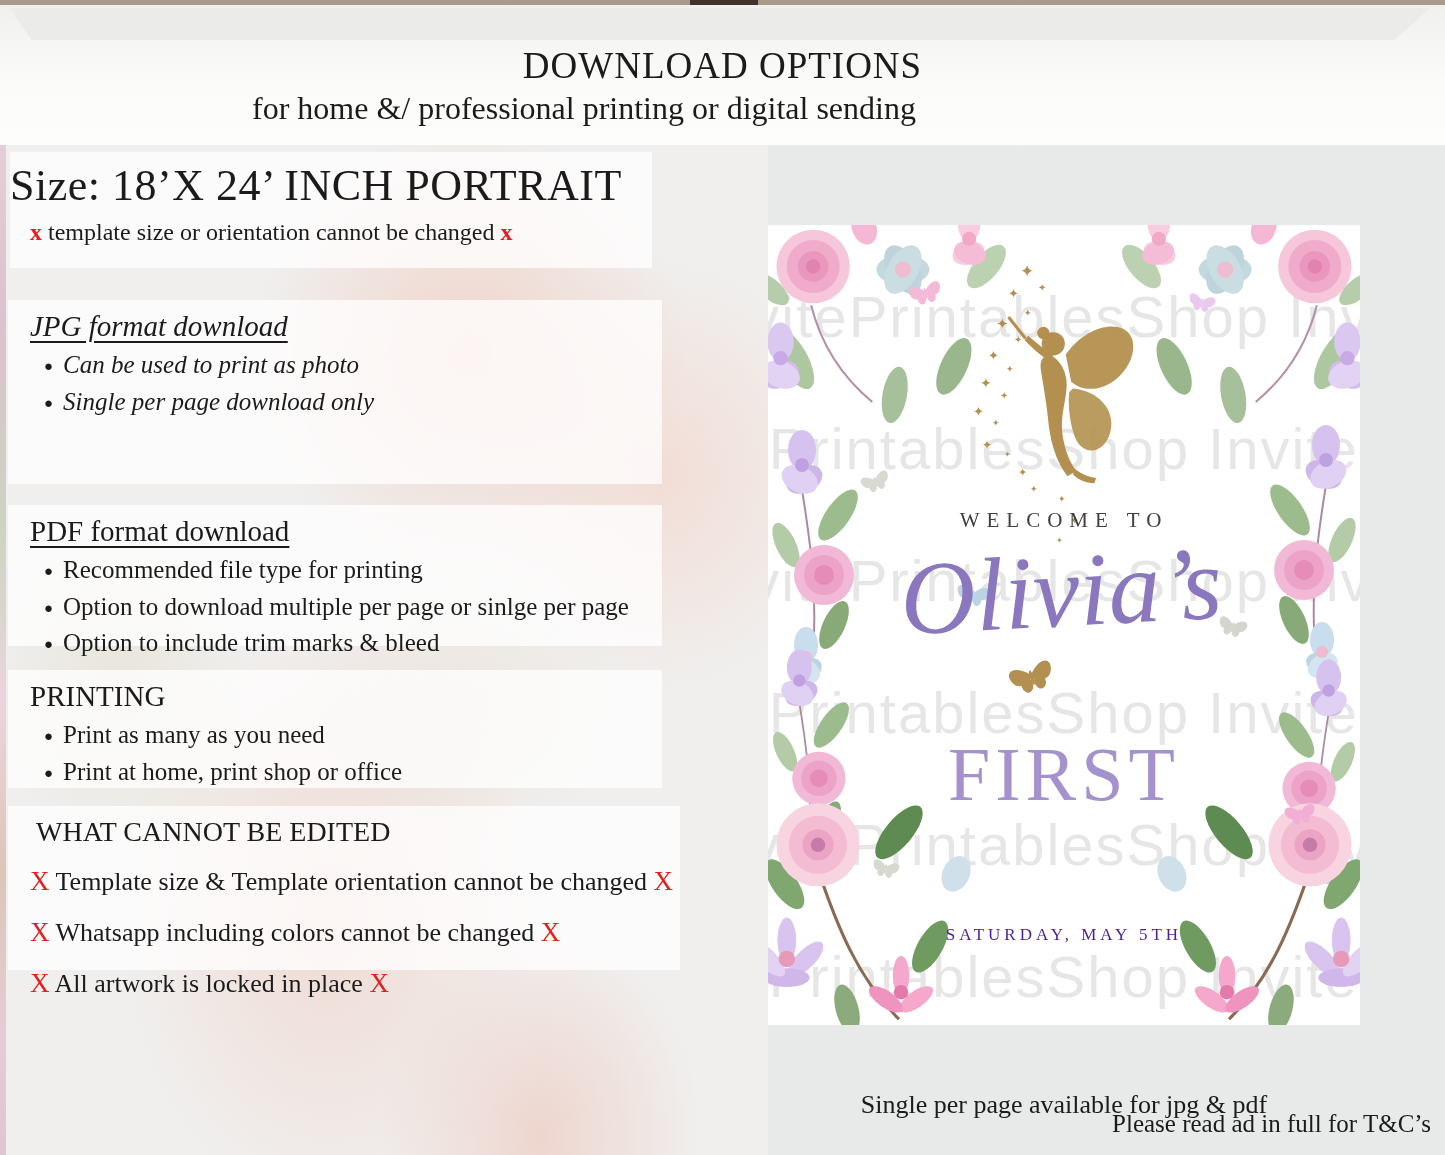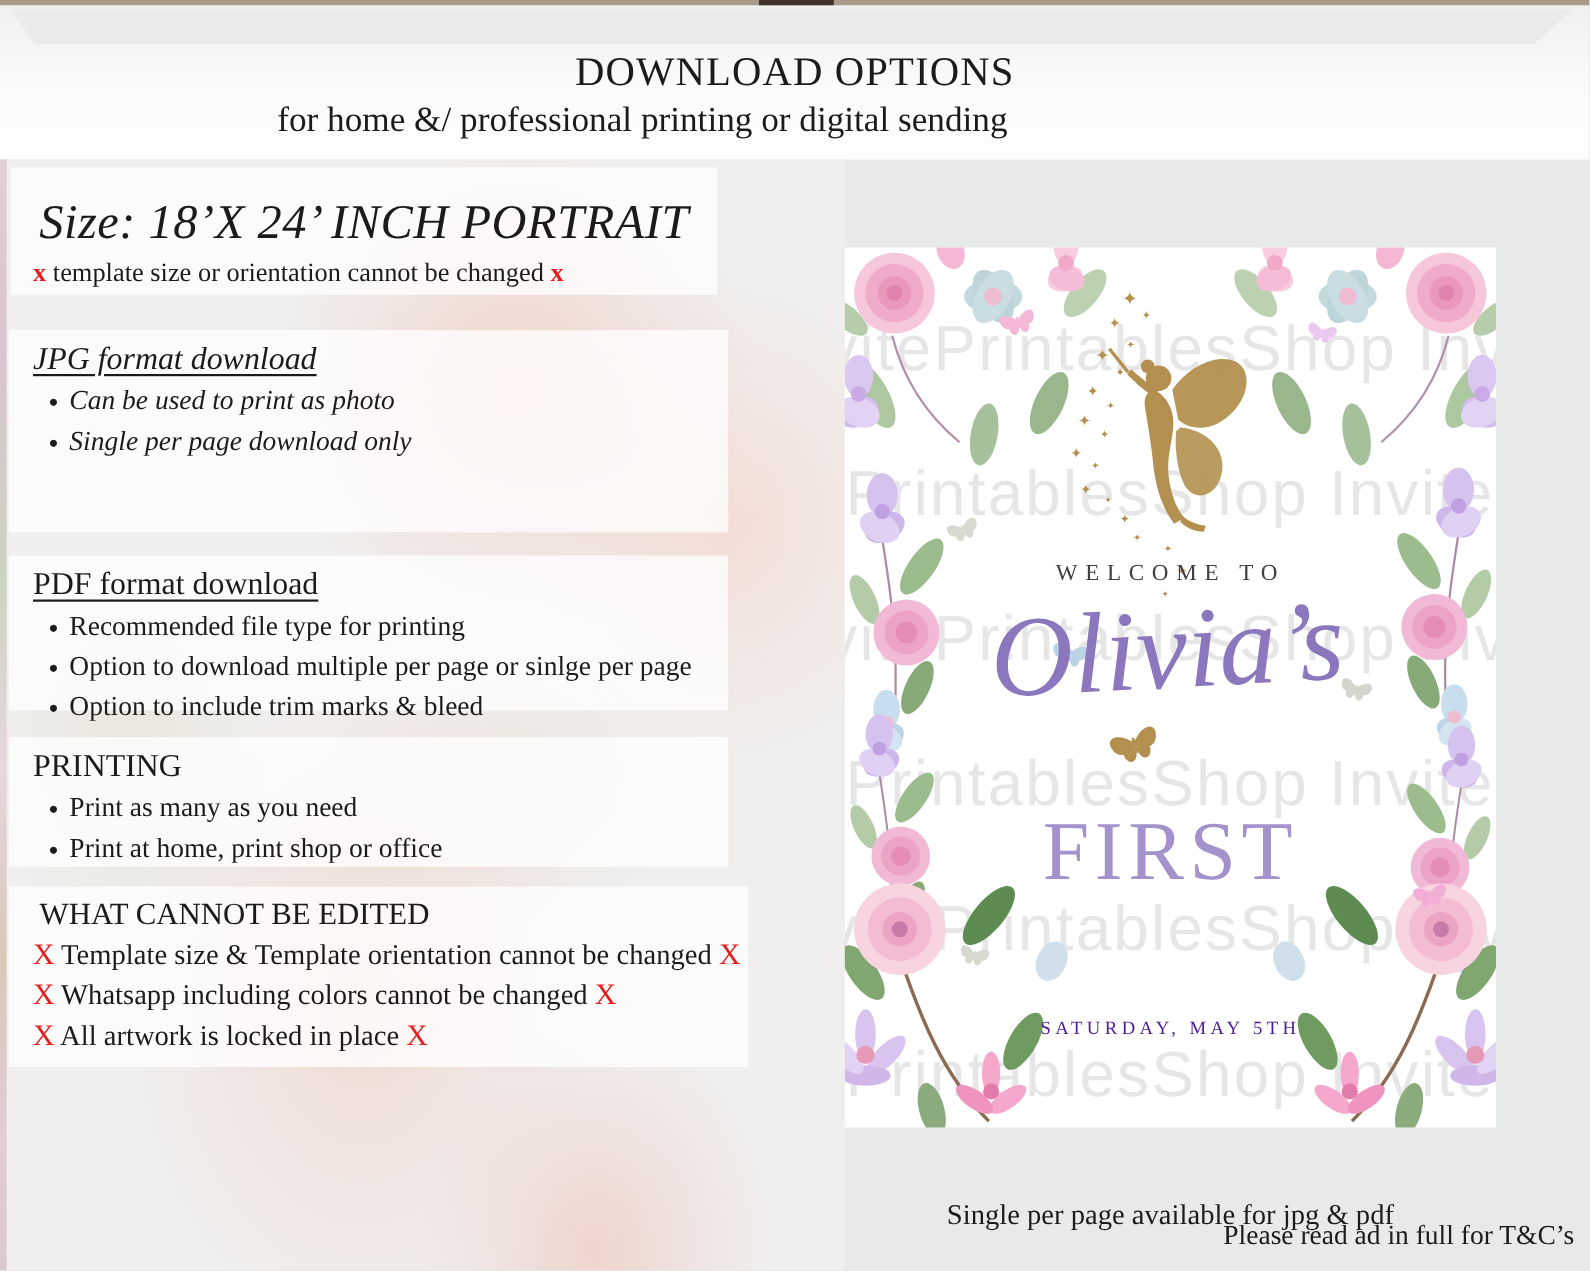--- a/index.html
+++ b/index.html
@@ -25,35 +25,35 @@
     radial-gradient(ellipse 300px 430px at 330px 770px, rgba(240,216,208,.88), rgba(240,216,208,0) 70%),
     radial-gradient(ellipse 230px 300px at 540px 990px, rgba(238,211,203,.92), rgba(238,211,203,0) 70%),
     radial-gradient(ellipse 180px 240px at 120px 540px, rgba(231,227,214,.8), rgba(231,227,214,0) 72%),
     radial-gradient(ellipse 240px 200px at 460px 560px, rgba(236,226,216,.7), rgba(236,226,216,0) 70%);}
   .photo-edge{left:0;top:145px;width:6px;height:1010px;background:
      linear-gradient(180deg,#e3cfd8 0%,#d9c3ce 18%,#cdd4c0 38%,#e8d6de 55%,#d8c8b8 72%,#e3cdd6 88%,#dcc8d0 100%);}
 
   
   .band{background:rgba(255,255,255,.76);}
   .sec-size{left:10px;top:152px;width:642px;height:116px;}
-  .size-title{width:100%;text-align:center;margin-top:24px;font-size:44px;letter-spacing:.5px;font-style:italic;}
+  .size-title{width:100%;text-align:left;margin-top:8px;font-size:44px;letter-spacing:.5px;}
   .size-note{margin:8px 0 0 20px;font-size:24px;}
   .redx{color:#e41e1e;font-weight:bold;}
   .redx.big{font-weight:normal;font-size:27px;}
   .sec{padding:10px 0 0 22px;box-sizing:border-box;}
   .sec-jpg{left:8px;top:300px;width:654px;height:184px;font-style:italic;}
   .sec-pdf{left:8px;top:505px;width:654px;height:141px;}
   .sec-print{left:8px;top:670px;width:654px;height:118px;}
   .sec-edit{left:8px;top:806px;width:672px;height:164px;}
   .sec h3{margin:0;font-size:29px;font-weight:normal;display:inline-block;}
   .sec h3.und{text-decoration:underline;text-underline-offset:5px;}
   ul.blist{list-style:none;margin:6px 0 0 0;padding:0;font-size:25px;}
   ul.blist li{padding-left:36px;text-indent:-22px;margin:4px 0;line-height:1.3;}
   .blt{font-size:15px;vertical-align:2px;padding-right:10px;}
-  .xline{font-size:26px;margin:3px 0;line-height:1.25;}
+  .xline{font-size:26px;margin:17px 0;line-height:1.25;}
   .edit-title{font-size:28px;margin:0 0 2px 6px;}
   .edit-note{font-size:26px;margin-top:4px;}
 
   
   .card{left:768px;top:225px;width:592px;height:800px;background:#ffffff;overflow:hidden;}
   .wm-row{position:absolute;white-space:nowrap;font-family:"Liberation Sans",sans-serif;
      font-size:58px;letter-spacing:2px;color:rgba(130,130,130,.20);}
   .floral{position:absolute;pointer-events:none;}
   .mirror{transform:scaleX(-1);}
   .welcome{top:283px;left:0;width:592px;text-align:center;font-size:21px;

